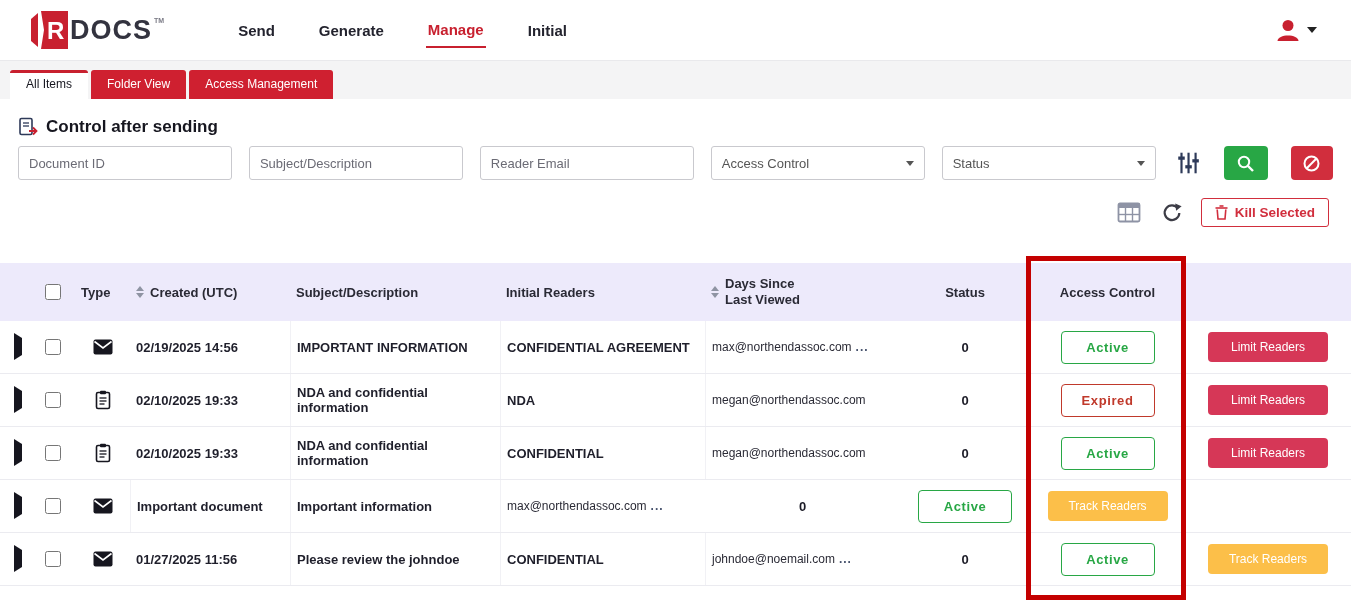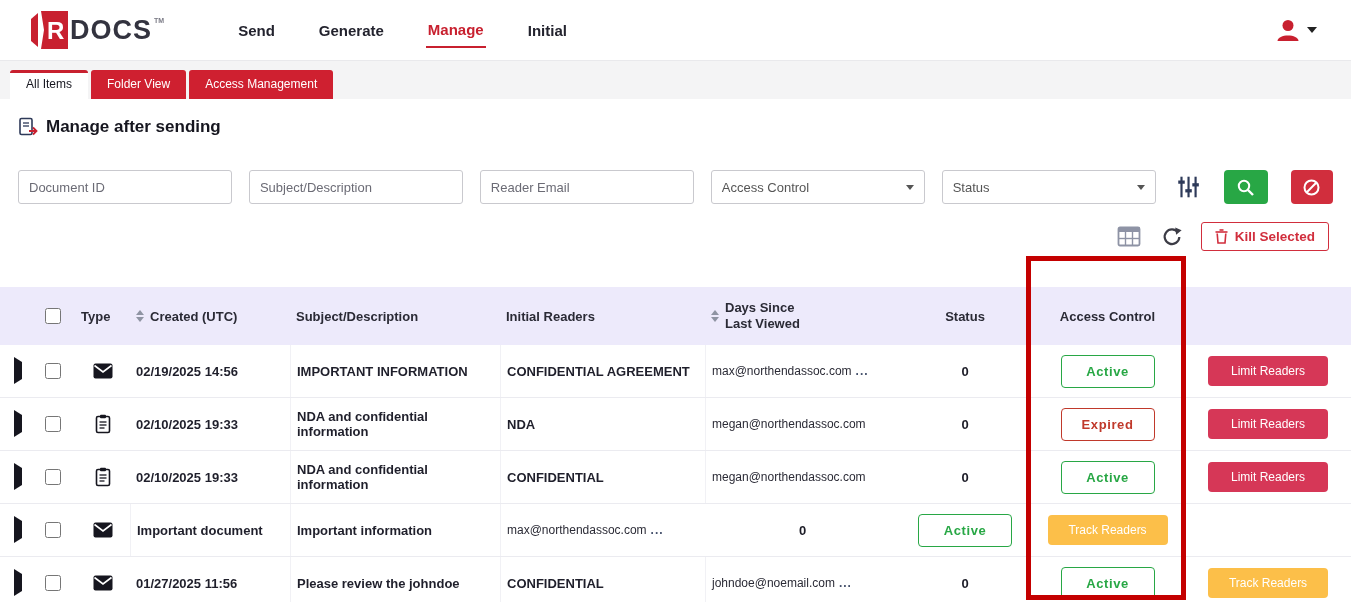--- a/index.html
+++ b/index.html
@@ -25,21 +25,21 @@
   .tabstrip { background:#f4f4f5; height:38px; display:flex; align-items:flex-end; padding-left:10px; gap:3px; }
   .tab { font-size:12px; font-weight:400; padding:7px 16px 8px; border-radius:3px 3px 0 0; cursor:pointer; }
   .tab.active { background:#fff; color:#16161f; border-top:3px solid #c8202f; padding-top:4px; }
   .tab.red { background:#cf2030; color:#fff; }
 
   
   .section-title { display:flex; align-items:center; gap:8px; margin:18px 0 0 18px; }
   .section-title h1 { font-size:17px; font-weight:700; color:#16161f; }
 
   
-  .filter-row { display:flex; align-items:center; gap:17px; margin:33px 18px 0; }
+  .filter-row { display:flex; align-items:center; gap:17px; margin:9px 18px 0; }
   .filter-input { width:222px; height:34px; border:1px solid #c9c9ce; border-radius:3px; padding:0 10px; font-size:13px; font-family:inherit; color:#333; }
   .filter-input::placeholder { color:#6b6b75; }
   .filter-select { width:222px; height:34px; border:1px solid #c9c9ce; border-radius:3px; padding:0 10px; font-size:13px; color:#555; display:flex; align-items:center; justify-content:space-between; cursor:pointer; background:#fff; }
   .select-caret { width:0; height:0; border-left:4px solid transparent; border-right:4px solid transparent; border-top:5px solid #555; }
   .icon-btn { background:none; border:none; cursor:pointer; display:flex; align-items:center; padding:2px; }
   .btn-search { width:46px; height:34px; background:#28a745; border:none; border-radius:4px; cursor:pointer; display:flex; align-items:center; justify-content:center; margin-left:4px; }
   .btn-clear { width:44px; height:34px; background:#d12e3d; border:none; border-radius:4px; cursor:pointer; display:flex; align-items:center; justify-content:center; margin-left:6px; }
 
   
   .action-row { display:flex; justify-content:flex-end; align-items:center; gap:16px; margin:18px 22px 14px 0; }
@@ -113,21 +113,21 @@
   <div class="tab red">Access Management</div>
 </div>
 
 <div class="section-title">
   <svg width="20" height="20" viewBox="0 0 20 20">
     <rect x="2" y="1.5" width="12" height="16" rx="1.5" fill="none" stroke="#2e3a59" stroke-width="1.6"></rect>
     <line x1="5" y1="6" x2="11" y2="6" stroke="#2e3a59" stroke-width="1.3"></line>
     <line x1="5" y1="9" x2="11" y2="9" stroke="#2e3a59" stroke-width="1.3"></line>
     <path d="M11 14 H18 M15 10.5 L18.5 14 L15 17.5" fill="none" stroke="#c8202f" stroke-width="1.8"></path>
   </svg>
-  <h1>Manage after sending</h1>
+  <h1>Control after sending</h1>
 </div>
 
 <div class="filter-row">
   <input class="filter-input" type="text" placeholder="Document ID" style="">
   <input class="filter-input" type="text" placeholder="Subject/Description" style="">
   <input class="filter-input" type="text" placeholder="Reader Email" style="">
   <div class="filter-select">
     <span>Access Control</span>
     <span class="select-caret"></span>
   </div>

